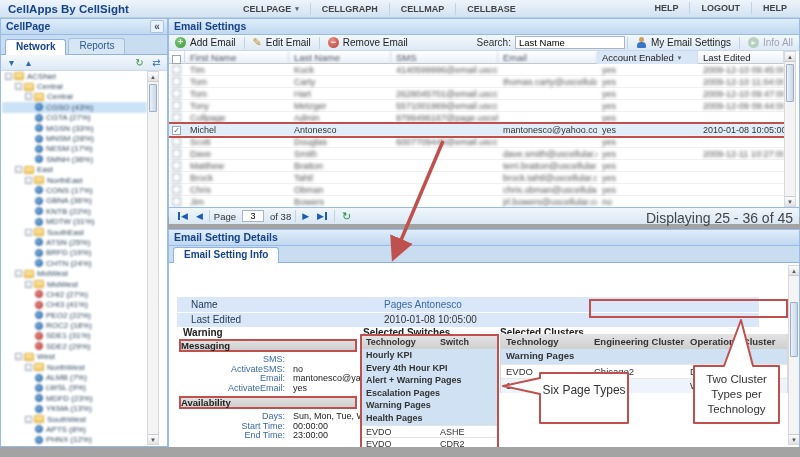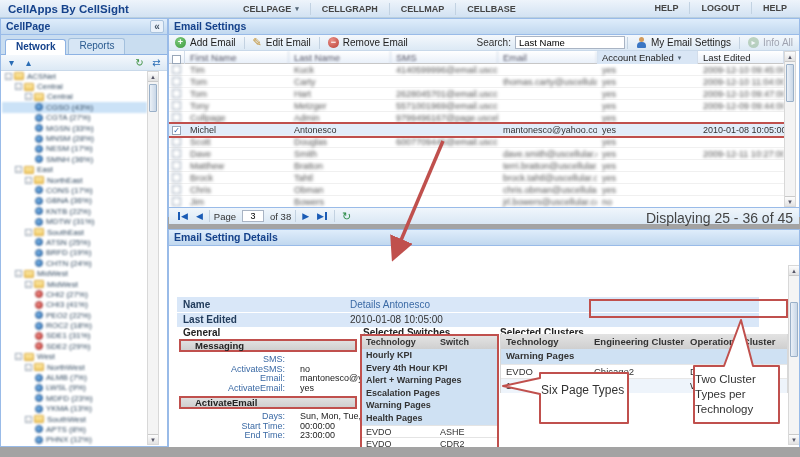--- a/index.html
+++ b/index.html
@@ -81,29 +81,29 @@
 #page-input{width:22px;height:12px;font-size:9px;border:1px solid #a9b4c4;text-align:center;margin:0 4px;font-family:"Liberation Sans",sans-serif}
 .pglabel{color:#333;margin:0 2px;white-space:nowrap}
 #refresh-btn{color:#2a8a46;font-size:11px;padding:0 5px;cursor:pointer}
 #paging-status{position:absolute;right:6px;top:2px;font-size:14px;color:#444;white-space:nowrap}
 
 
 #details{left:168px;top:229px;width:632px;height:218px}
 #d-tabs{position:absolute;left:0;top:16px;width:630px;height:17px}
 #d-content{position:absolute;left:0;top:33px;width:630px;height:184px;background:#fff;overflow:hidden}
 .drow{position:absolute;left:8px;width:582px;height:14.5px;background:#d9e7f8;display:flex;align-items:center;font-size:10px}
-.dlabel{width:173px;padding-left:6px;font-weight:bold;color:#223c5c}
+.dlabel{width:207px;padding-left:14px;font-weight:normal;color:#223c5c}
 .dvalname{color:#3b6aa5}
 .dvaldate{color:#333}
 .sechead{position:absolute;font-size:10px;font-weight:bold;color:#222}
-.graybar{position:absolute;height:13px;background:linear-gradient(#e0e0e0,#cfcfcf);font-weight:bold;font-size:9.5px;line-height:10px;color:#222;padding-left:14px}
+.graybar{position:absolute;height:13px;background:linear-gradient(#e0e0e0,#cfcfcf);font-weight:bold;font-size:9.5px;line-height:10px;color:#222;padding-left:0}
 .redb{border:2px solid #c0504d}
 .fields{position:absolute;width:185px}
 .frow{height:9.6px;line-height:9.6px;font-size:9px;display:flex;white-space:nowrap}
-.flabel{width:106px;text-align:right;margin-right:15px;color:#3b6aa5;flex:none}
+.flabel{width:106px;text-align:right;margin-right:8px;color:#3b6aa5;flex:none}
 .fvalue{color:#222}
 
 #switches-table{position:absolute;left:191px;top:71px;width:139px;height:143px;background:#fff}
 .strow{display:flex;height:12.6px;line-height:12.6px;font-size:9px;white-space:nowrap;overflow:hidden}
 .thead{background:linear-gradient(#e3e3e3,#cfcfcf);font-weight:bold;height:13px;line-height:13px}
 .sgroup{background:#cfe1f3;font-weight:bold}
 .sgroup span{padding-left:4px}
 .sdata{border-top:1px solid #e4e4e4}
 .sc1{width:78px;padding-left:4px;flex:none}
 .sc2{flex:1}
@@ -114,21 +114,21 @@
 .clgroup{background:#cfe1f3;font-weight:bold}
 .clgroup span{padding-left:5px}
 .cldata{border-top:1px solid #e7e7e7}
 .clalt{background:#eef4fb}
 .cc0{width:93px;padding-left:5px;flex:none}
 .cc1{width:96px;flex:none}
 .cc2{flex:1}
 
 
 #overlay{position:absolute;left:0;top:0;width:800px;height:457px;pointer-events:none;z-index:40}
-.callout-text{position:absolute;font-size:12px;line-height:15px;color:#333;text-align:left;z-index:41;pointer-events:none}
+.callout-text{position:absolute;font-size:12px;line-height:15px;color:#333;text-align:center;z-index:41;pointer-events:none}
 </style>
 </head>
 <body>
 
 <div id="page">
 
   <div id="topbar" class="abs">
     <span id="app-title">CellApps By CellSight</span>
     <div id="main-menu">
         <div class="menu-item">CELLPAGE<span class="mcaret">▾</span></div>
@@ -510,31 +510,34 @@
           <span class="pgbar"></span>
         </span>
       <span class="tsep"></span>
       <span id="refresh-btn">↻</span>
       <span id="paging-status">Displaying 25 - 36 of 45</span>
     </div>
   </div>
 
   <div id="details" class="abs panel">
     <div class="phead">Email Setting Details</div>
+    <div id="d-tabs" class="tabsbar">
+      <span class="tab tab-active">Email Setting Info</span>
+    </div>
     <div id="d-content">
       <div class="drow" style="top:34px">
         <span class="dlabel">Name</span>
-        <span class="dvalname">Details Antonesco</span>
+        <span class="dvalname">Pages Antonesco</span>
       </div>
       <div class="drow" style="top:49.5px">
         <span class="dlabel">Last Edited</span>
         <span class="dvaldate">2010-01-08 10:05:00</span>
       </div>
 
-      <span class="sechead" style="left:14px;top:64px">General</span>
+      <span class="sechead" style="left:14px;top:64px">Warning</span>
       <span class="sechead" style="left:194px;top:64px">Selected Switches</span>
       <span class="sechead" style="left:331px;top:64px">Selected Clusters</span>
 
       <div class="graybar redb" style="left:10px;top:76px;width:178px">Messaging</div>
       <div id="msg-fields" class="fields" style="left:10px;top:92px">
           <div class="frow">
             <span class="flabel">SMS:</span>
             <span class="fvalue"></span>
           </div>
           <div class="frow">
@@ -543,21 +546,21 @@
           </div>
           <div class="frow">
             <span class="flabel">Email:</span>
             <span class="fvalue">mantonesco@yahoo.com</span>
           </div>
           <div class="frow">
             <span class="flabel">ActivateEmail:</span>
             <span class="fvalue">yes</span>
           </div>
         </div>
-      <div class="graybar redb" style="left:10px;top:133px;width:178px">ActivateEmail</div>
+      <div class="graybar redb" style="left:10px;top:133px;width:178px">Availability</div>
       <div id="avail-fields" class="fields" style="left:10px;top:149px">
           <div class="frow">
             <span class="flabel">Days:</span>
             <span class="fvalue">Sun, Mon, Tue, Wed, Thu, Fri, Sat</span>
           </div>
           <div class="frow">
             <span class="flabel">Start Time:</span>
             <span class="fvalue">00:00:00</span>
           </div>
           <div class="frow">

